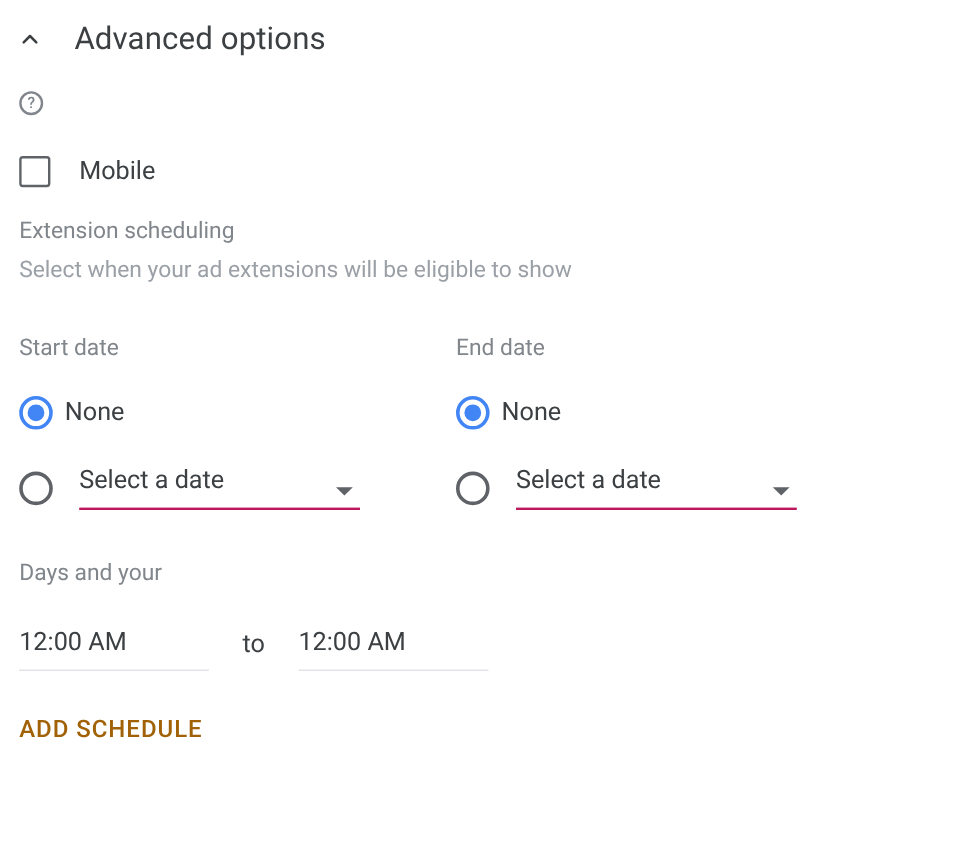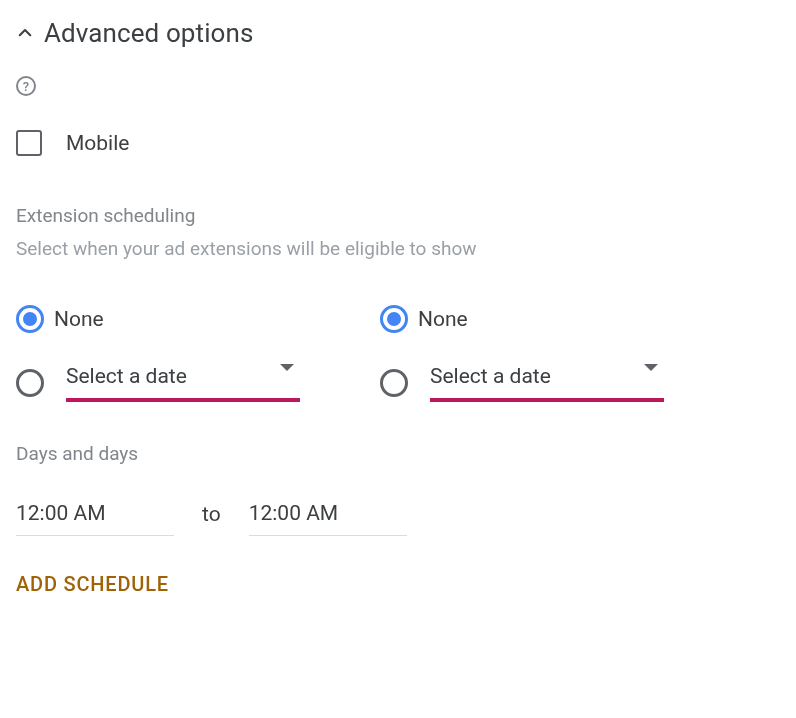--- a/index.html
+++ b/index.html
@@ -7,21 +7,21 @@
     margin: 0;
     padding: 18px 16px;
     font-family: Roboto, "Helvetica Neue", Arial, sans-serif;
     color: #3c4043;
     background: #fff;
     width: 796px;
   }
   .section-header {
     display: flex;
     align-items: center;
-    gap: 10px;
+    gap: 28px;
     margin-bottom: 28px;
   }
   .chevron {
     width: 18px;
     height: 18px;
     display: flex;
     align-items: center;
     justify-content: center;
   }
   .section-title {
@@ -51,21 +51,21 @@
     justify-content: center;
     font-size: 13px;
     color: #80868b;
     font-weight: 500;
     line-height: 1;
   }
   .checkbox-row {
     display: flex;
     align-items: center;
     gap: 24px;
-    margin-bottom: 48px;
+    margin-bottom: 24px;
   }
   .checkbox {
     width: 26px;
     height: 26px;
     border: 2.5px solid #5f6368;
     border-radius: 3px;
     background: #fff;
     flex-shrink: 0;
   }
   .checkbox-label {
@@ -129,23 +129,23 @@
     font-size: 21px;
     color: #3c4043;
   }
   .select-row {
     display: flex;
     align-items: center;
     gap: 22px;
   }
   .mini-select {
     display: flex;
-    align-items: flex-start;
+    align-items: flex-end;
     justify-content: space-between;
-    border-bottom: 4px solid #be185d;
+    border-bottom: 2px solid #be185d;
     padding: 0 6px 10px 0;
     width: 234px;
     font-size: 21px;
     color: #3c4043;
   }
   .triangle-down {
     width: 0; height: 0;
     border-left: 7px solid transparent;
     border-right: 7px solid transparent;
     border-top: 7px solid #5f6368;
@@ -205,49 +205,51 @@
   <span class="checkbox"></span>
   <span class="checkbox-label">Mobile</span>
 </div>
 
 <div class="sub-section-title">Extension scheduling</div>
 <div class="sub-section-desc">Select when your ad extensions will be eligible to show</div>
 
 <div class="date-columns">
 
   <div class="date-col">
+    <div class="date-col-label">Start date</div>
     <div class="radio-row">
       <span class="radio selected"></span>
       <span class="radio-label">None</span>
     </div>
     <div class="select-row">
       <span class="radio unselected"></span>
       <div class="mini-select">
         <span>Select a date</span>
         <span class="triangle-down"></span>
       </div>
     </div>
   </div>
 
   <div class="date-col">
+    <div class="date-col-label">End date</div>
     <div class="radio-row">
       <span class="radio selected"></span>
       <span class="radio-label">None</span>
     </div>
     <div class="select-row">
       <span class="radio unselected"></span>
       <div class="mini-select">
         <span>Select a date</span>
         <span class="triangle-down"></span>
       </div>
     </div>
   </div>
 </div>
 
-<div class="days-label">Days and days</div>
+<div class="days-label">Days and your</div>
 
 <div class="schedule-row">
   <div class="sched-select sched-time">
     <span>12:00 AM</span>
   </div>
   <span class="to-label">to</span>
   <div class="sched-select sched-time">
     <span>12:00 AM</span>
   </div>
 </div>

